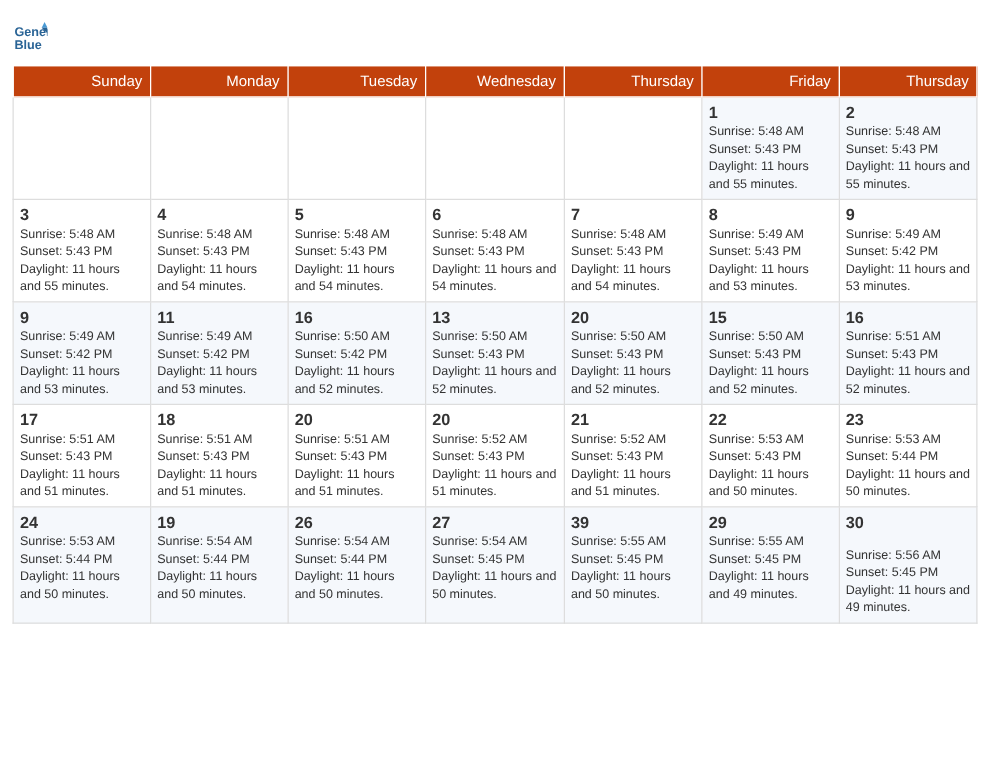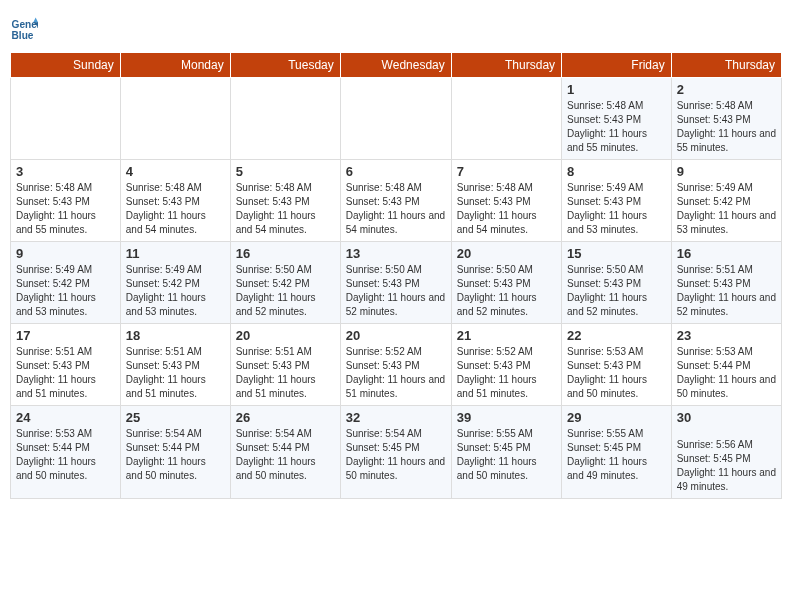--- a/index.html
+++ b/index.html
@@ -266,33 +266,33 @@
         </td>
       </tr>
       <tr>
         <td>
           <span class="day-num">24</span>
           <div class="day-info" style="white-space: pre-line;">Sunrise: 5:53 AM
 Sunset: 5:44 PM
 Daylight: 11 hours and 50 minutes.</div>
         </td>
         <td>
-          <span class="day-num">25</span>
+          <span class="day-num">19</span>
           <div class="day-info" style="white-space: pre-line;">Sunrise: 5:54 AM
 Sunset: 5:44 PM
 Daylight: 11 hours and 50 minutes.</div>
         </td>
         <td>
           <span class="day-num">26</span>
           <div class="day-info" style="white-space: pre-line;">Sunrise: 5:54 AM
 Sunset: 5:44 PM
 Daylight: 11 hours and 50 minutes.</div>
         </td>
         <td>
-          <span class="day-num">32</span>
+          <span class="day-num">27</span>
           <div class="day-info" style="white-space: pre-line;">Sunrise: 5:54 AM
 Sunset: 5:45 PM
 Daylight: 11 hours and 50 minutes.</div>
         </td>
         <td>
           <span class="day-num">39</span>
           <div class="day-info" style="white-space: pre-line;">Sunrise: 5:55 AM
 Sunset: 5:45 PM
 Daylight: 11 hours and 50 minutes.</div>
         </td>

